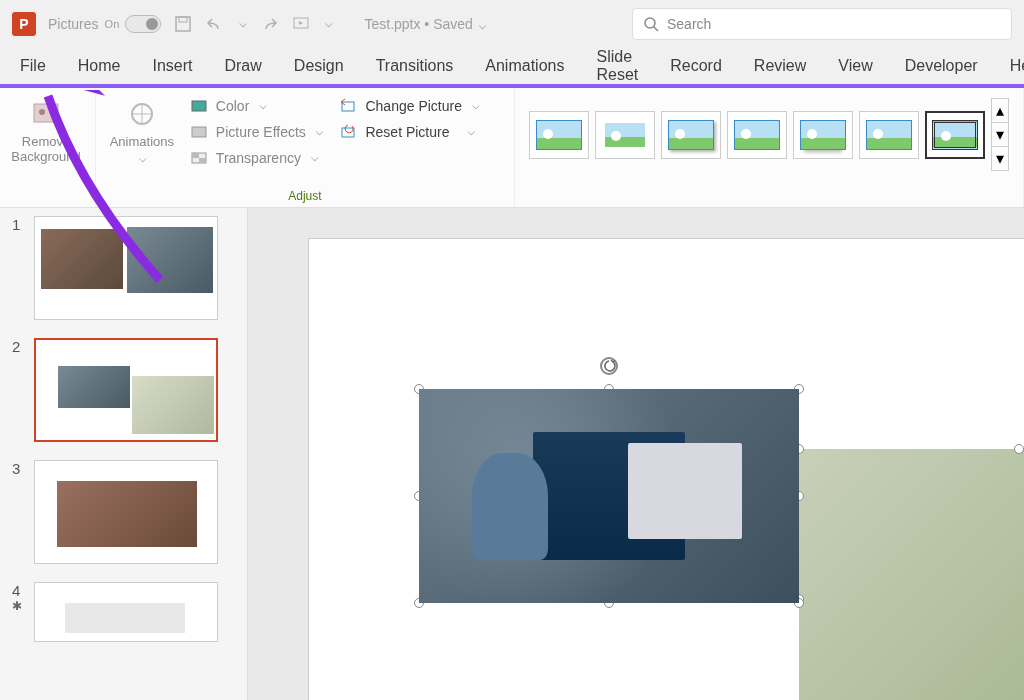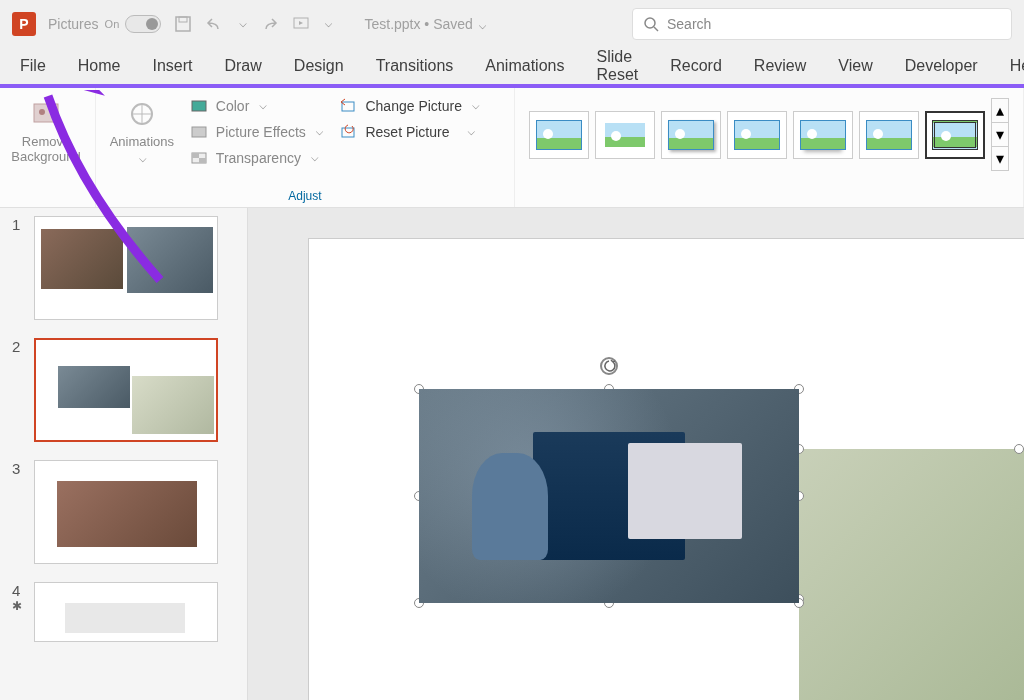--- a/index.html
+++ b/index.html
@@ -13,21 +13,21 @@
 .qat-icon { width: 20px; height: 20px; color: #b0b0b0; display: flex; align-items: center; justify-content: center; }
 .doc-title { color: #a0a0a0; font-size: 14px; margin-left: 20px; }
 .search-box { margin-left: auto; width: 380px; height: 32px; background: #fff; border: 1px solid #ddd; border-radius: 4px; display: flex; align-items: center; padding: 0 10px; gap: 8px; color: #888; font-size: 14px; }
 
 .tabs { height: 40px; background: #f0f0f0; display: flex; align-items: center; padding: 0 18px; gap: 28px; border-bottom: 4px solid #8b5cf6; }
 .tab { color: #404040; font-size: 16px; cursor: pointer; padding: 6px 2px; }
 
 .ribbon { height: 120px; background: #fcfcfc; display: flex; border-bottom: 1px solid #e0e0e0; }
 .ribbon-group { padding: 6px 10px 4px; display: flex; flex-direction: column; border-right: 1px solid #eee; }
 .ribbon-group-content { flex: 1; display: flex; gap: 8px; align-items: flex-start; }
-.ribbon-group-label { text-align: center; font-size: 12px; color: #0369a1; padding-top: 2px; }
+.ribbon-group-label { text-align: center; font-size: 12px; color: #4d7c0f; padding-top: 2px; }
 .big-btn { display: flex; flex-direction: column; align-items: center; justify-content: center; gap: 4px; padding: 4px; color: #888; font-size: 13px; text-align: center; width: 72px; }
 .big-btn .icon-box { width: 32px; height: 32px; }
 .small-btn-col { display: flex; flex-direction: column; gap: 2px; }
 .small-btn { display: flex; align-items: center; gap: 8px; font-size: 14px; color: #888; padding: 3px 4px; }
 .small-btn.enabled { color: #404040; }
 .chev { font-size: 10px; color: #888; margin-left: 2px; }
 
 .styles-gallery { display: flex; gap: 6px; align-items: center; padding: 4px; }
 .style-thumb { width: 60px; height: 48px; border: 1px solid #ccc; background: #fff; display: flex; align-items: center; justify-content: center; cursor: pointer; }
 .style-thumb.sel { border: 2px solid #333; }

